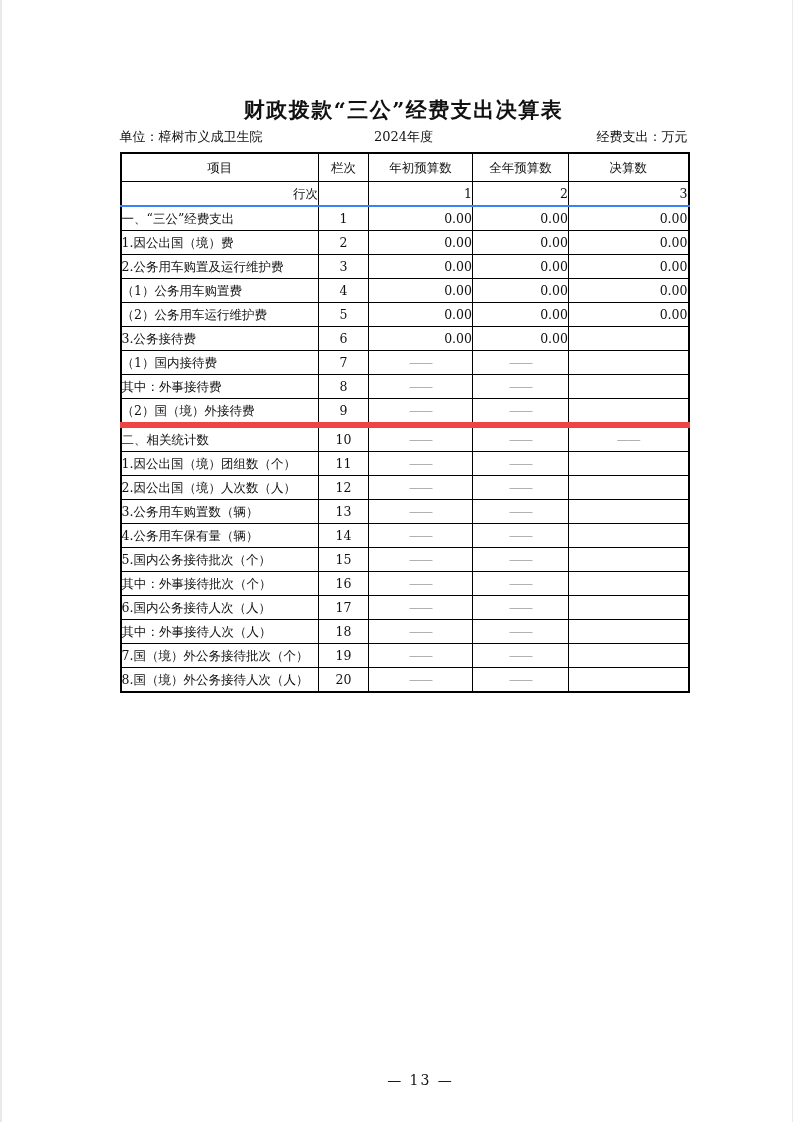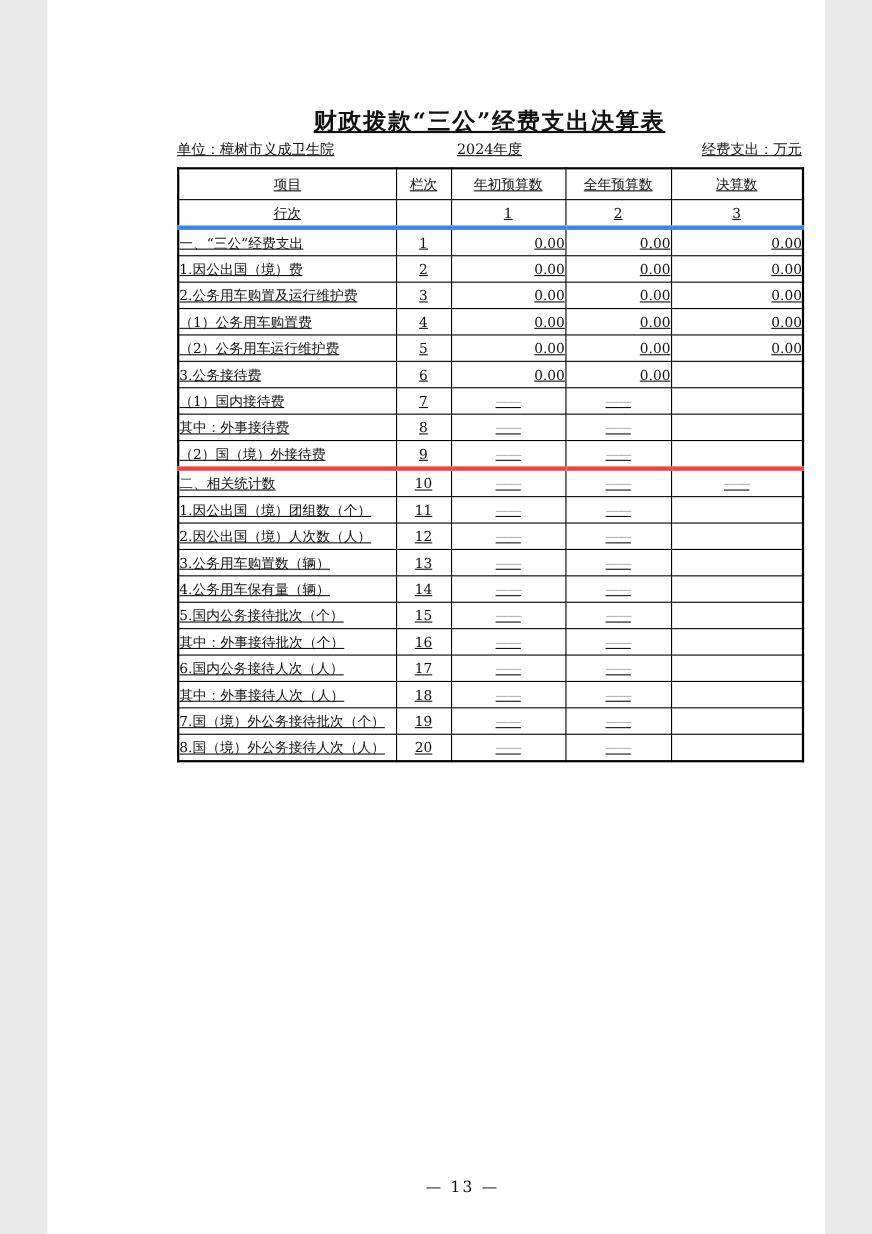--- a/index.html
+++ b/index.html
@@ -1,25 +1,24 @@
 <!DOCTYPE html>
 <html><head>
 <meta charset="utf-8">
 <style>
   * { box-sizing: border-box; }
   html, body { margin: 0; padding: 0; background: #e9e9e9; }
   body { font-family: "DejaVu Serif", "Liberation Serif", serif; color: #111; }
   .sheet {
     position: relative;
-    width: 707px;
+    width: 790px;
     height: 1122px;
     margin: 0 auto;
     background: #ffffff;
     overflow: hidden;
-    text-decoration: underline;
   }
   .content {
     margin-left: 118px;
     width: 568px;
     padding-top: 97px;
   }
   .doc-title {
     text-align: center;
     font-size: 21px;
     font-weight: bold;
@@ -56,30 +55,30 @@
     font-weight: normal;
     font-size: 12.5px;
     padding: 0;
     height: 24px;
     line-height: 23px;
     overflow: hidden;
     white-space: nowrap;
     vertical-align: middle;
   }
   table.fiscal thead tr.hdr th { height: 28px; text-align: center; }
-  table.fiscal thead tr.subhdr td { text-align: center; border-bottom: 4px solid #3b82f6; }
+  table.fiscal thead tr.subhdr td { text-align: right; border-bottom: 2px solid #3b82f6; }
   td.item { text-align: left; }
   td.ind0 { padding-left: 6px; }
   td.ind1 { padding-left: 17px; }
   td.ind2 { padding-left: 30px; }
   td.ind3 { padding-left: 52px; }
   td.line { text-align: center; }
   td.num { text-align: right; padding-right: 7px; }
   td.dash { text-align: center; color: #a6a6a6; font-size: 11px; letter-spacing: -1px; }
-  tr.section-top td { border-top: 4px solid #ef4444; }
+  tr.section-top td { border-top: 6px solid #ef4444; }
 
   .notes {
     margin-top: 9px;
     font-size: 12.5px;
     line-height: 21px;
     text-align: justify;
   }
   .note-2 {
     margin-top: 16px;
     padding-left: 27px;

